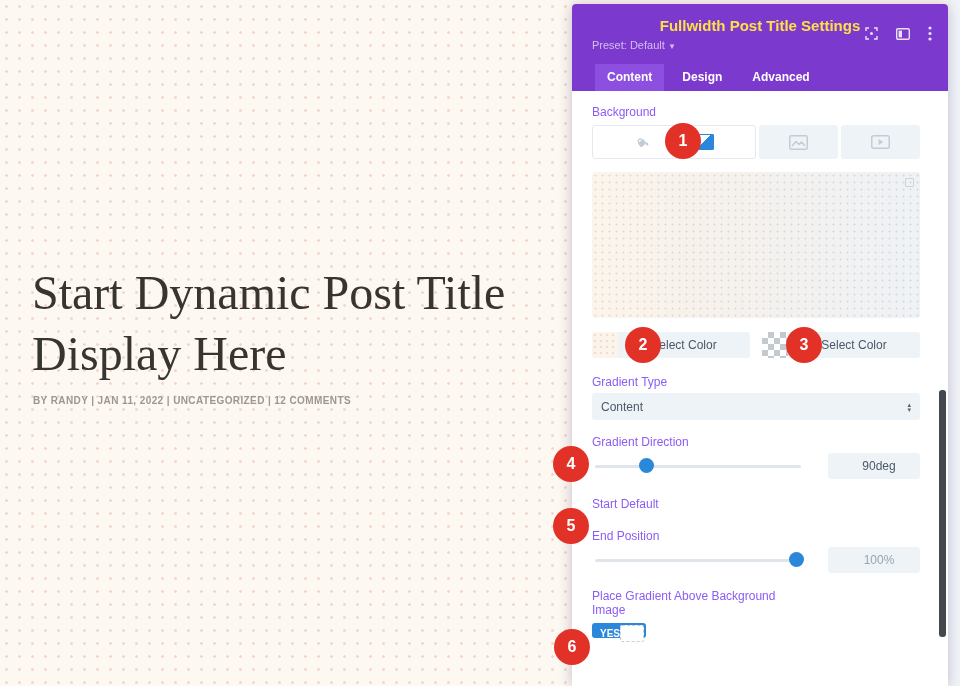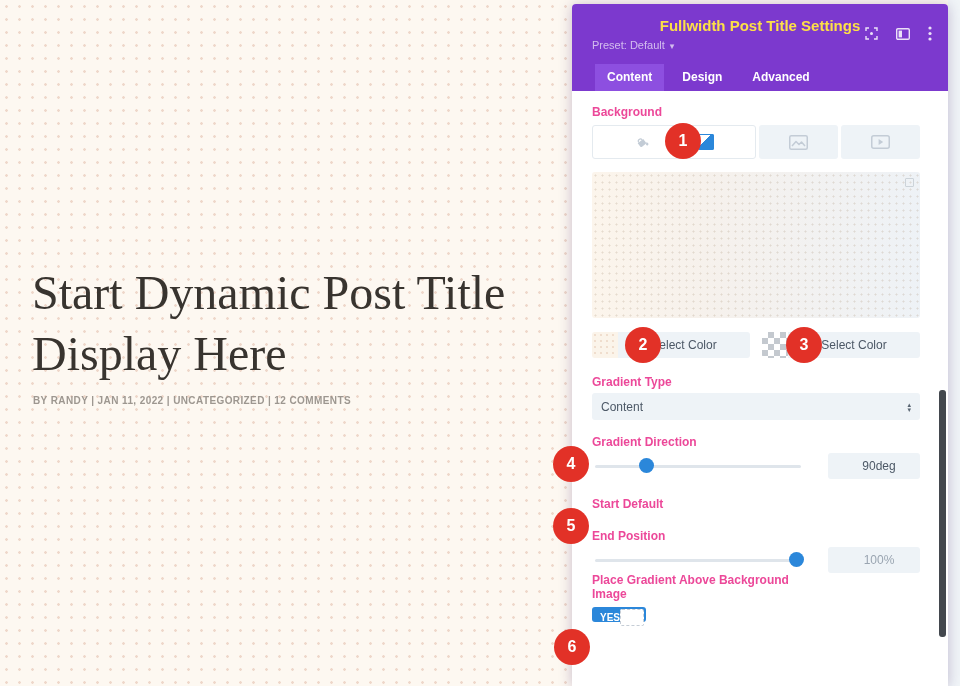--- a/index.html
+++ b/index.html
@@ -30,21 +30,21 @@
   .preset{margin-top:5px;font-size:11px;color:rgba(255,255,255,.66);cursor:pointer;width:max-content;}
   .preset .caret{font-size:9px;margin-left:2px;}
   .header-icons{position:absolute;right:16px;top:22px;display:flex;gap:18px;align-items:center;}
   .hicon{opacity:.85;cursor:pointer;display:block;}
 
   .panel-tabs{display:flex;height:27px;background:#7c39ce;padding-left:23px;}
   .tab{font-size:12px;font-weight:700;color:#fff;padding:6px 12px 0;margin-right:6px;cursor:pointer;}
   .tab.active{background:#8d4fe0;}
 
   .panel-body{padding:14px 28px 0 20px;}
-  .section-label,.field-label{font-size:12px;font-weight:700;color:#ec4899;line-height:14px;}
+  .section-label,.field-label{font-size:12px;font-weight:400;color:#8b5cf6;line-height:14px;}
 
   
   .bgtype-row{display:flex;margin-top:6px;height:34px;gap:3px;}
   .bgtype-seg{display:flex;align-items:center;justify-content:center;
     background:#eef3f7;border-radius:3px;cursor:pointer;box-sizing:border-box;}
   .bgtype-seg.active-group{flex:0 0 164px;background:#fff;border:1px solid #e4eaef;
     justify-content:space-around;padding:0 18px;}
   .bgtype-seg.small{flex:1;}
   .grad-icon{width:16px;height:16px;border-radius:2px;
     background:linear-gradient(135deg,#fff 42%,#2b87da 42%);
@@ -66,21 +66,21 @@
     background-image:radial-gradient(circle,rgba(214,170,140,.3) .8px,transparent 1.2px);
     background-size:6px 6px;}
   .swatch.checker{background-color:#fff;
     background-image:linear-gradient(45deg,#c4c9cf 25%,transparent 25%,transparent 75%,#c4c9cf 75%),
       linear-gradient(45deg,#c4c9cf 25%,transparent 25%,transparent 75%,#c4c9cf 75%);
     background-size:12px 12px;background-position:0 0,6px 6px;}
   .select-btn{flex:1;background:#eef3f7;border-radius:0 3px 3px 0;
     font-size:12px;color:#4c5866;display:flex;align-items:center;justify-content:center;}
 
   
-  .mt17{margin-top:17px;} .mt15{margin-top:15px;} .mt18{margin-top:18px;} .mt16{}
+  .mt17{margin-top:17px;} .mt15{margin-top:15px;} .mt18{margin-top:18px;} .mt16{margin-top:16px;}
   .select-box{margin-top:4px;height:27px;background:#eef3f7;border-radius:3px;
     display:flex;align-items:center;justify-content:space-between;
     padding:0 9px;font-size:12px;color:#4c5866;cursor:pointer;}
   .updown{display:flex;flex-direction:column;line-height:5px;font-size:7px;color:#5a6673;}
 
   .slider-row{display:flex;align-items:center;margin-top:4px;height:26px;}
   .slider{position:relative;flex:0 0 206px;height:26px;margin-left:3px;cursor:pointer;}
   .slider .track{position:absolute;left:0;right:0;top:11.5px;height:3px;background:#dfe5eb;border-radius:2px;}
   .slider .handle{position:absolute;top:5px;width:15px;height:15px;border-radius:50%;background:#2b87da;}
   .value-box{margin-left:auto;width:92px;height:26px;background:#eef3f7;border-radius:3px;

